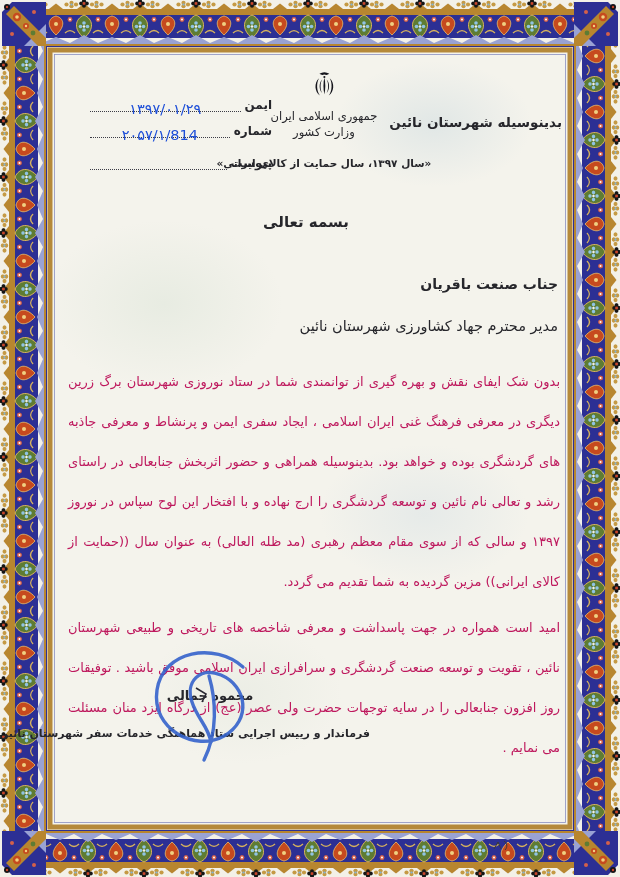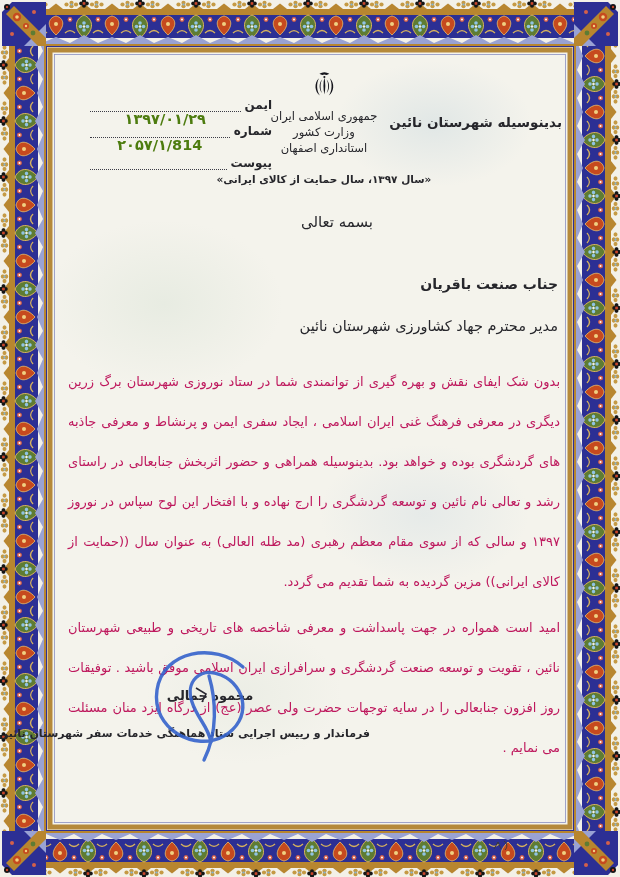--- a/index.html
+++ b/index.html
@@ -30,26 +30,26 @@
                 width:232px; text-align:center; }
   .hdr-center .emblem { height:34px; display:block; margin:0 auto 2px auto; }
   .hdr-center .ln { font-size:11.5px; font-weight:normal; line-height:16px; }
   .hdr-center .slogan { font-size:10.5px; font-weight:bold; margin-top:17px; white-space:nowrap; }
 
   .hdr-meta { position:absolute; top:95px; left:90px; width:182px; direction:rtl; }
   .meta-row { display:flex; align-items:flex-end; margin-bottom:9px; font-size:12px; }
   .meta-row .lbl { font-weight:bold; margin-left:4px; white-space:nowrap; }
   .meta-row .dots { flex:1; border-bottom:1.6px dotted #3c3c46; text-align:center;
                     min-height:16px; }
-  .meta-row .val { font-weight:bold; font-size:14.5px; color:#4d7c0f;
-                   position:relative; top:16px; letter-spacing:1px; }
+  .meta-row .val { font-weight:normal; font-size:14.5px; color:#1d4ed8;
+                   position:relative; top:6px; letter-spacing:1px; }
   .meta-row.attach { margin-top:16px; }
 
-  .besmele { position:absolute; top:213px; left:337px; transform:translateX(-50%);
-             font-size:15px; font-weight:normal; }
+  .besmele { position:absolute; top:213px; left:306px; transform:translateX(-50%);
+             font-size:15px; font-weight:bold; }
 
   .recipient-name  { position:absolute; top:276px; right:62px; font-size:14px; font-weight:bold; }
   .recipient-title { position:absolute; top:318px; right:62px; font-size:14.5px; font-weight:normal; }
 
   .body-text { position:absolute; top:362px; right:60px; left:68px; direction:rtl;
                text-align:justify; font-size:13px; line-height:40px; color:#be185d; }
   .body-text p + p { margin-top:6px; }
 
   .sig-block { position:absolute; top:688px; left:50px; width:320px; text-align:center; }
   .sig-name  { font-size:13px; font-weight:bold; }
@@ -167,21 +167,20 @@
           <path d="M50,18 C46,34 46,56 50,72 C54,56 54,34 50,18 Z"></path>
           <circle cx="50" cy="16" r="3.4"></circle>
           <path d="M43,24 C32,34 32,58 43,68 C36,58 36,34 43,24 Z"></path>
           <path d="M57,24 C68,34 68,58 57,68 C64,58 64,34 57,24 Z"></path>
           <path d="M33,20 C16,34 18,64 36,76 C24,62 24,32 33,20 Z"></path>
           <path d="M67,20 C84,34 82,64 64,76 C76,62 76,32 67,20 Z"></path>
         </g>
       </svg>
       <div class="ln">جمهوری اسلامی ایران</div>
       <div class="ln">وزارت کشور</div>
-      <div class="ln">استانداری اصفهان</div>
       <div class="slogan">«سال ۱۳۹۷، سال حمایت از کالای ایرانی»</div>
     </div>
 
     <div class="hdr-meta">
       <div class="meta-row">
         <span class="lbl">ایمن</span>
         <span class="dots"><span class="val">۱۳۹۷/۰۱/۲۹</span></span>
       </div>
       <div class="meta-row">
         <span class="lbl">شماره</span>

